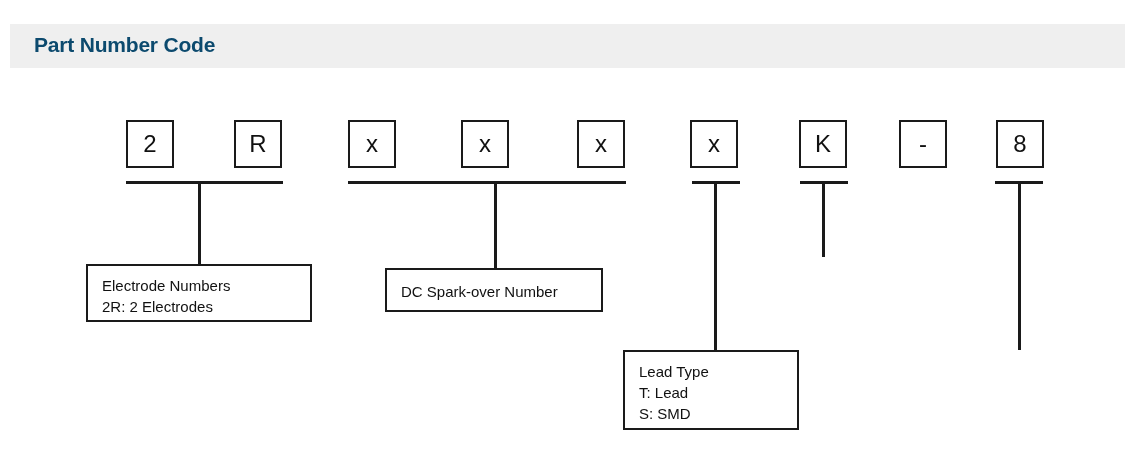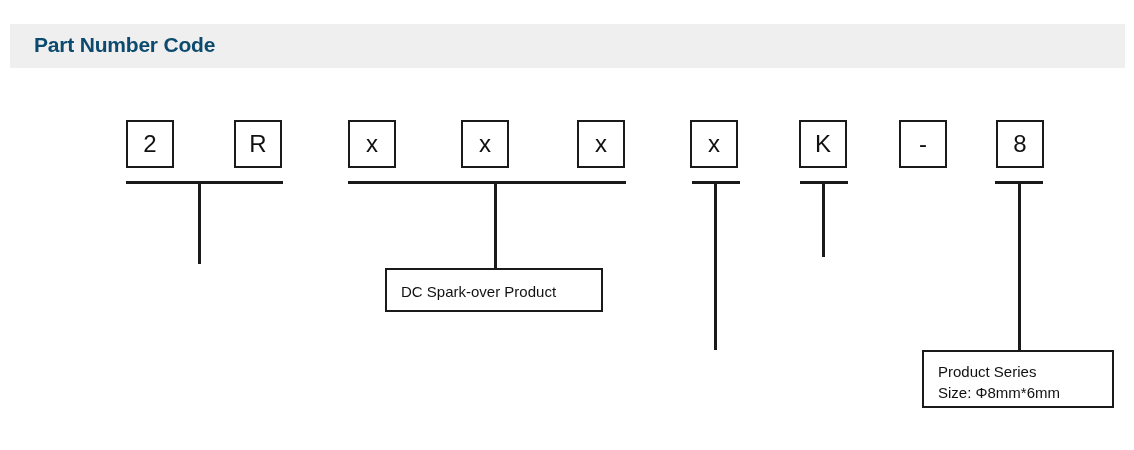--- a/index.html
+++ b/index.html
@@ -128,21 +128,24 @@
   <div class="drop-line" style="left:198px; top:181px; height:83px;"></div>
 
   <div class="drop-line" style="left:494px; top:181px; height:87px;"></div>
 
   <div class="drop-line" style="left:714px; top:181px; height:169px;"></div>
 
   <div class="drop-line" style="left:822px; top:181px; height:76px;"></div>
 
   <div class="drop-line" style="left:1018px; top:181px; height:169px;"></div>
 
+  <div class="callout" style="left:86px; top:264px; width:226px; height:58px;">Electrode Numbers
+2R: 2 Electrodes</div>
 
-  <div class="callout" style="left:385px; top:268px; width:218px; height:44px; padding-top:11px;">DC Spark-over Product</div>
+  <div class="callout" style="left:385px; top:268px; width:218px; height:44px; padding-top:11px;">DC Spark-over Number</div>
 
 
+  <div class="callout" style="left:623px; top:350px; width:176px; height:80px;">Lead Type
+T: Lead
+S: SMD</div>
 
-  <div class="callout" style="left:922px; top:350px; width:192px; height:58px;">Product Series
-Size: Φ8mm*6mm</div>
 
 </div>
 
 </body></html>

